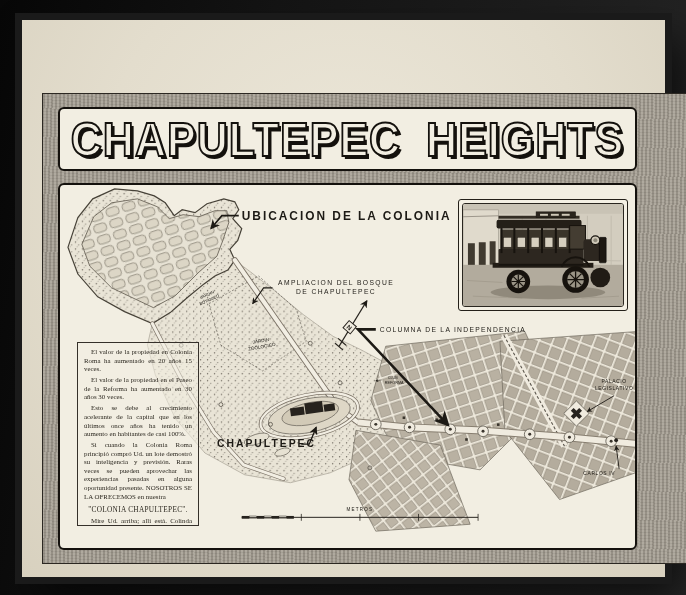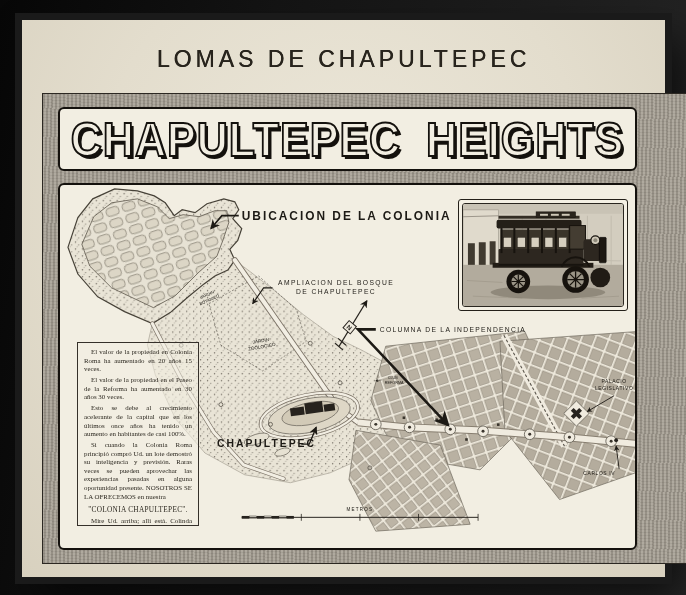--- a/index.html
+++ b/index.html
@@ -36,21 +36,20 @@
          background:#f4f0e4;border:1px solid #242019;border-radius:3px;padding:3px;}
   .photo-inner{width:100%;height:100%;border:1px solid #2a261f;border-radius:3px;overflow:hidden;box-sizing:border-box;}
   .photo-inner svg{display:block;width:100%;height:100%;}
 </style>
 </head>
 <body>
 
 <div class="stage">
   <div class="paper">
 
-    <div class="kicker">LOMAS DE CHAPULTEPEC</div>
 
     <div class="plate">
 
       <div class="header-box">
         <span class="headline">CHAPULTEPEC HEIGHTS</span>
       </div>
 
       <div class="map-box">
 
         <svg class="map" viewBox="0 0 579 367" preserveAspectRatio="none">

